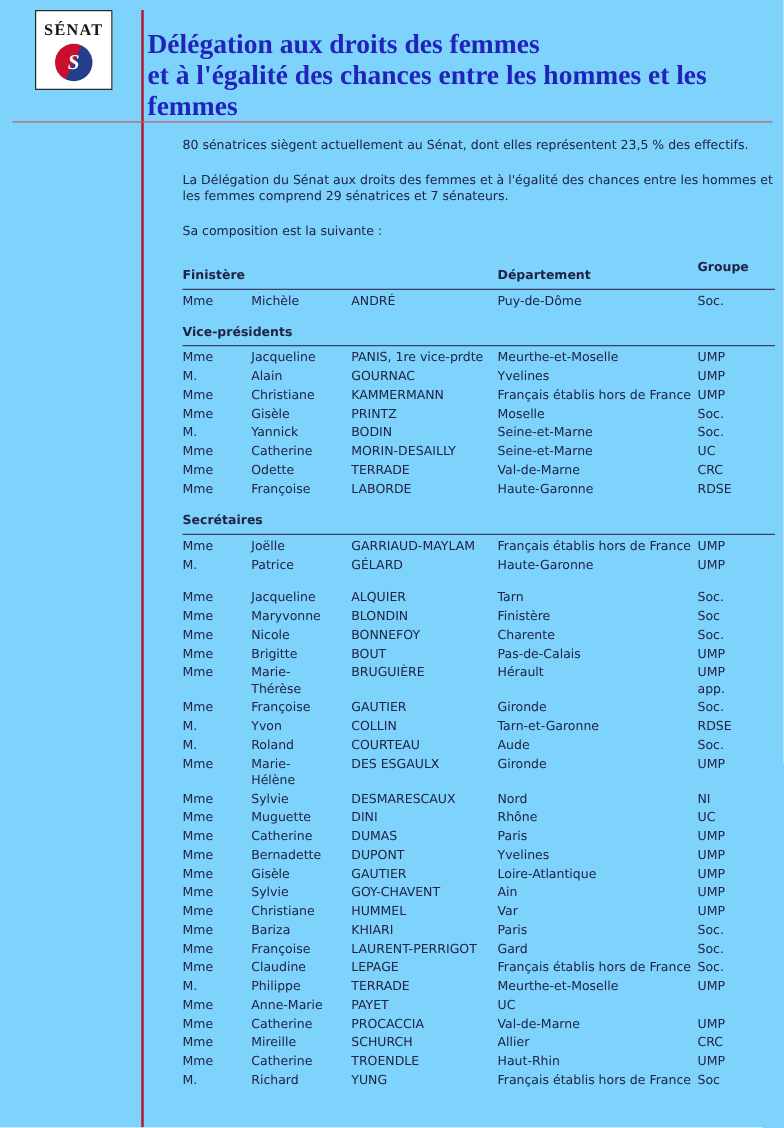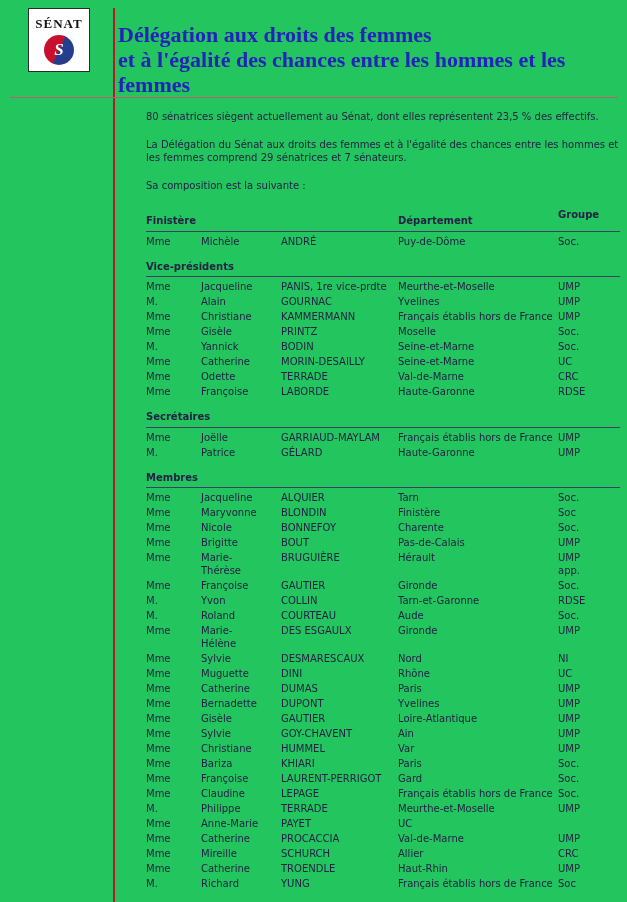--- a/index.html
+++ b/index.html
@@ -1,19 +1,19 @@
 <!DOCTYPE html>
 <html><head>
 <meta charset="utf-8">
 <style>
   * { margin:0; padding:0; box-sizing:border-box; }
   html,body { background:#fff; }
   body { font-family:"DejaVu Sans","Liberation Sans",sans-serif; }
 
-  .page { position:relative; width:627px; height:902px; background:#22c55e; overflow:hidden; color:#222246; }
+  .page { position:relative; width:627px; height:902px; background:#7dd3fc; overflow:hidden; color:#222246; }
 
   .vline { position:absolute; left:113px; top:8px; bottom:0; width:2px; background:#b5182f; }
   .hline { position:absolute; left:10px; right:9px; top:97px; height:1px; background:#c75b6e; }
 
   .logo { position:absolute; left:28px; top:8px; width:62px; height:64px; border:1px solid #2b2b2b; background:#fff;
           display:flex; flex-direction:column; align-items:center; justify-content:center; gap:3px; cursor:pointer; }
   .logo-text { font-family:"Liberation Serif","DejaVu Serif",serif; font-weight:bold; font-size:13px; letter-spacing:1px; color:#141414; }
   .logo-emblem { width:30px; height:30px; border-radius:50%; background:linear-gradient(115deg,#c8102e 48%,#243e8b 52%);
                  display:flex; align-items:center; justify-content:center; }
   .logo-emblem span { color:#fff; font-family:"Liberation Serif","DejaVu Serif",serif; font-size:17px; font-weight:bold; font-style:italic; line-height:1; }
@@ -155,23 +155,20 @@
           </div>
           <div class="row member">
             <div class="cell civ">M.</div>
             <div class="cell first">Patrice</div>
             <div class="cell last">GÉLARD</div>
             <div class="cell dept">Haute-Garonne</div>
             <div class="cell groupe">UMP</div>
           </div>
         </div>
         <div class="section">
-          <div class="sec-head row">
-            <div class="cell label span5">Membres</div>
-          </div>
           <div class="row member">
             <div class="cell civ">Mme</div>
             <div class="cell first">Jacqueline</div>
             <div class="cell last">ALQUIER</div>
             <div class="cell dept">Tarn</div>
             <div class="cell groupe">Soc.</div>
           </div>
           <div class="row member">
             <div class="cell civ">Mme</div>
             <div class="cell first">Maryvonne</div>

